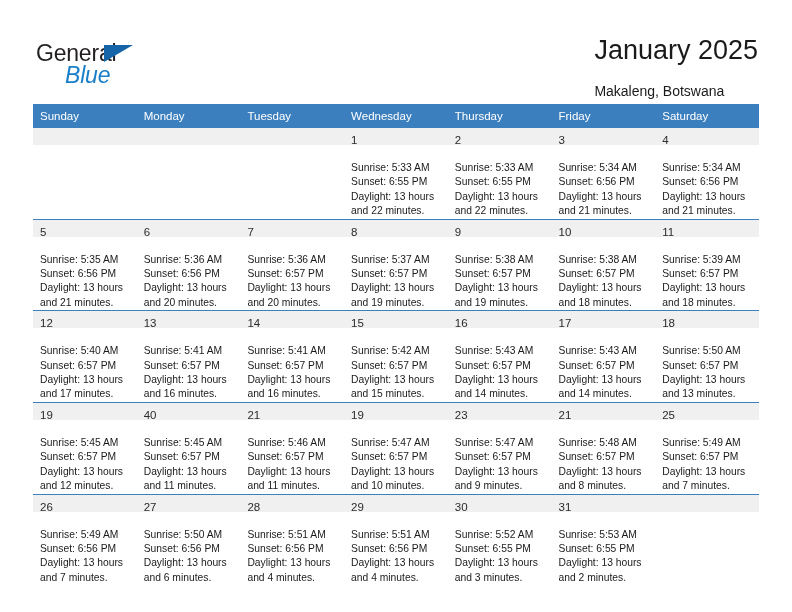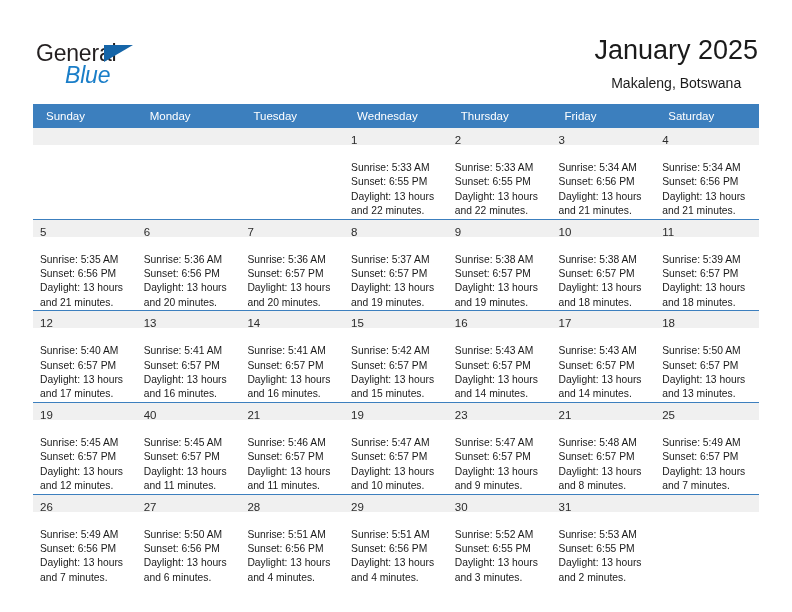--- a/index.html
+++ b/index.html
@@ -62,53 +62,53 @@
     letter-spacing: -0.2px;
     color: #1a7ec8;
     font-family: "Liberation Sans", sans-serif;
     font-style: italic;
   }
 
   .title-block {
     position: absolute;
     right: 34px;
     top: 34px;
-    text-align: center;
+    text-align: left;
   }
   .cal-title {
     font-size: 27px;
     color: #1a1a1a;
     line-height: 32px;
     font-weight: normal;
     white-space: nowrap;
   }
   .cal-subtitle {
     font-size: 14px;
     color: #1a1a1a;
     line-height: 20px;
-    margin-top: 7px;
+    margin-top: 15px;
     white-space: nowrap;
   }
 
   
   .calendar {
     position: absolute;
     left: 33px;
     top: 104px;
     width: 726px;
     border-collapse: collapse;
     table-layout: fixed;
   }
   .calendar th {
     background: #3c7fbe;
     color: #ffffff;
     font-size: 11.5px;
     font-weight: normal;
     text-align: left;
-    padding: 6px 0 6px 13px;
+    padding: 6px 0 6px 7px;
     height: 12px;
     border: none;
   }
   .calendar td {
     vertical-align: top;
     width: 103.71px;
     height: 78px;
     padding: 0;
     border: none;
     border-top: 1.6px solid #3c7fbe;

